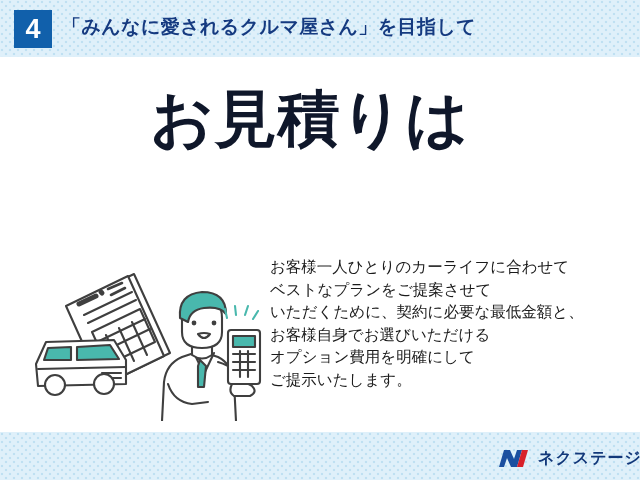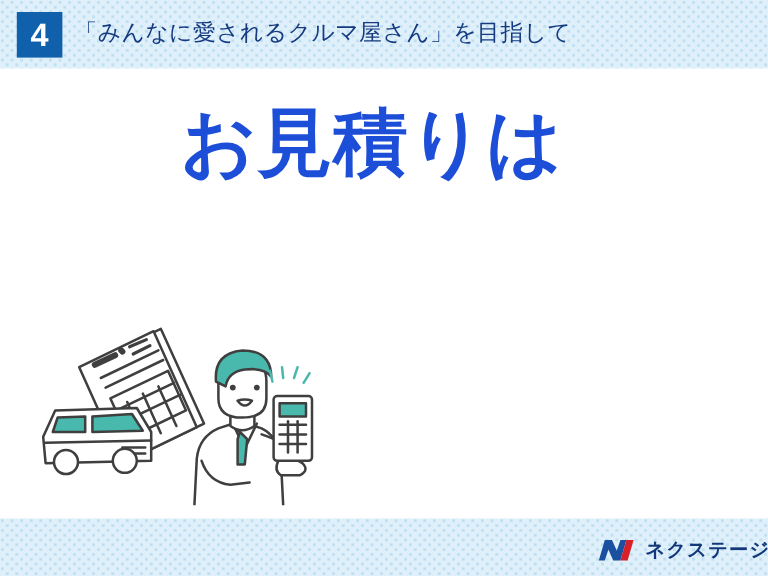--- a/index.html
+++ b/index.html
@@ -27,29 +27,29 @@
   #num-badge{
     position:absolute;left:14px;top:10px;width:38px;height:38px;
     background:#1160ab;display:flex;align-items:center;justify-content:center;
   }
   #num-badge span{
     color:#ffffff;font-size:27px;font-weight:bold;line-height:1;
     font-family:"Liberation Sans",sans-serif;
   }
   #header-title{
     position:absolute;left:62px;top:14px;
-    color:#153a80;font-size:19px;font-weight:normal;
+    color:#153a80;font-size:19px;font-weight:bold;
     letter-spacing:.4px;white-space:nowrap;
     font-family:"DejaVu Sans","Liberation Sans",sans-serif;
   }
 
   
   .headline{
     position:absolute;width:620px;text-align:center;
-    color:#1d4ed8;font-weight:bold;line-height:1;
+    color:#0f172a;font-weight:bold;line-height:1;
     letter-spacing:1px;white-space:nowrap;
     font-family:"DejaVu Sans","Liberation Sans",sans-serif;
   }
   #headline-1{top:88px;font-size:62px;}
   #headline-2{top:170px;font-size:62px;}
 
   
   #body-text{
     position:absolute;left:270px;top:256px;width:360px;
     color:#1b1b1b;font-size:15.5px;line-height:22.6px;
@@ -160,20 +160,28 @@
         <path d="M226 95 L226 121"></path>
 
         <path d="M205 62 L203 53" stroke="#49b8ad"></path>
         <path d="M214 59 L213 50" stroke="#49b8ad"></path>
         <path d="M223 59 L226 50" stroke="#49b8ad"></path>
         <path d="M231 63 L236 55" stroke="#49b8ad"></path>
       </g>
     </svg>
   </div>
 
+  <div id="body-text">
+    <span class="ln">お客様一人ひとりのカーライフに合わせて</span>
+    <span class="ln">ベストなプランをご提案させて</span>
+    <span class="ln">いただくために、契約に必要な最低金額と、</span>
+    <span class="ln">お客様自身でお選びいただける</span>
+    <span class="ln">オプション費用を明確にして</span>
+    <span class="ln">ご提示いたします。</span>
+  </div>
 
   <div id="footer-band" class="dotband"></div>
 
   <div id="footer-logo">
     <svg id="logo-mark" viewBox="0 0 34 21">
       <path d="M2 19 L7 2 L13 2 L17 11 L20 2 L25 2 L20 19 L14 19 L10 10 L7 19 Z" fill="#1b4fa0"></path>
       <path d="M25 2 L31 2 L26 19 L20 19 Z" fill="#d8202a"></path>
     </svg>
     <span id="logo-word">ネクステージ</span>
   </div>

